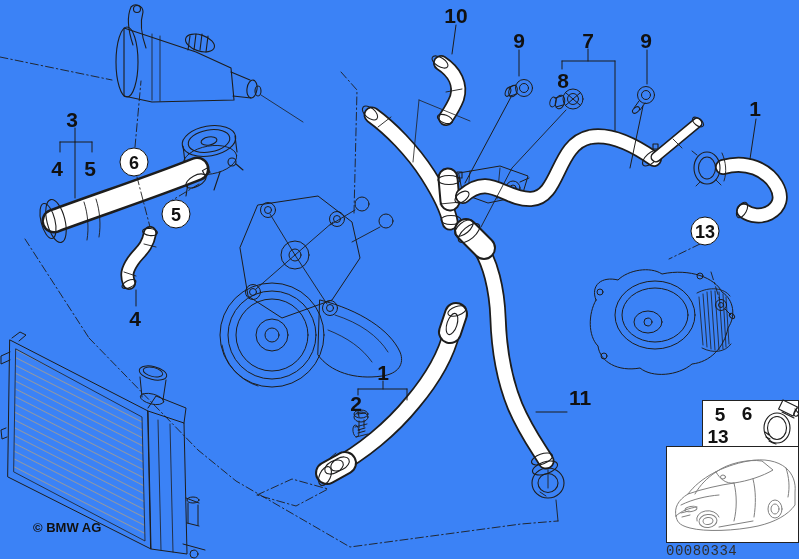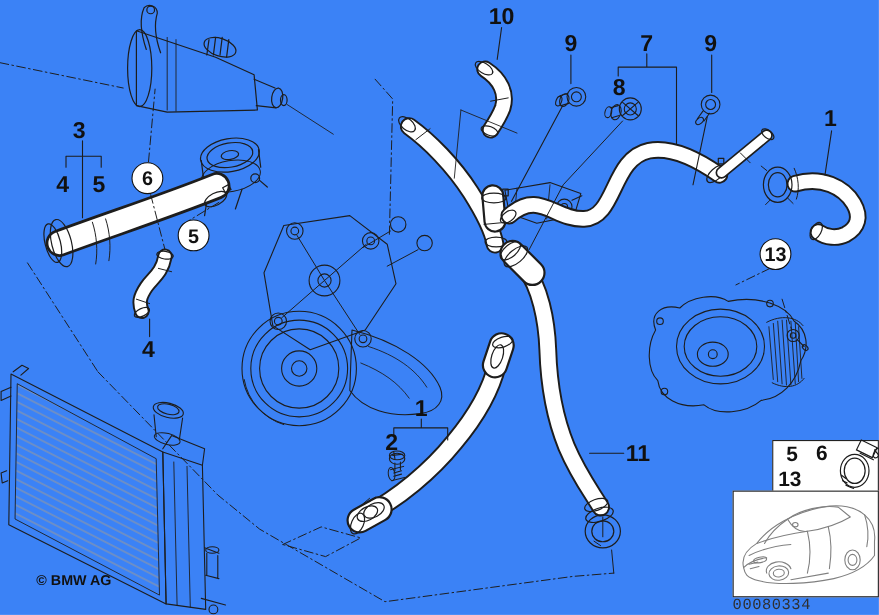--- a/index.html
+++ b/index.html
@@ -277,21 +277,21 @@
 <div class="lbl" style="left:646px;top:40px">9</div>
 <div class="lbl" style="left:755px;top:108px">1</div>
 <div class="lbl" style="left:72px;top:119px">3</div>
 <div class="lbl" style="left:57px;top:168px">4</div>
 <div class="lbl" style="left:90px;top:168px">5</div>
 <div class="lbl circled" style="left:134px;top:162px">6</div>
 <div class="lbl circled" style="left:176px;top:214px">5</div>
 <div class="lbl" style="left:135px;top:318px">4</div>
 <div class="lbl" style="left:383px;top:372px">1</div>
 <div class="lbl" style="left:356px;top:403px">2</div>
-<div class="lbl" style="left:580px;top:413px">11</div>
+<div class="lbl" style="left:580px;top:397px">11</div>
 <div class="lbl circled" style="left:705px;top:231px">13</div>
 
 <div class="box" style="left:702px;top:400px;width:95px;height:46px">
   <div class="lbl small" style="left: 17px; top: 13px; position: absolute;">5</div>
   <div class="lbl small" style="left: 44px; top: 12px; position: absolute;">6</div>
   <div class="lbl small" style="left: 15px; top: 35px; position: absolute;">13</div>
   <svg width="44" height="50" viewBox="0 0 44 50" style="left: 55px; top: -2px; position: absolute;">
     <g fill="none" stroke="#1d1d1d" stroke-width="1.1" stroke-linecap="round">
       <ellipse cx="19" cy="29" rx="13" ry="15"></ellipse>
       <ellipse cx="19" cy="29" rx="9.5" ry="11.5"></ellipse>

